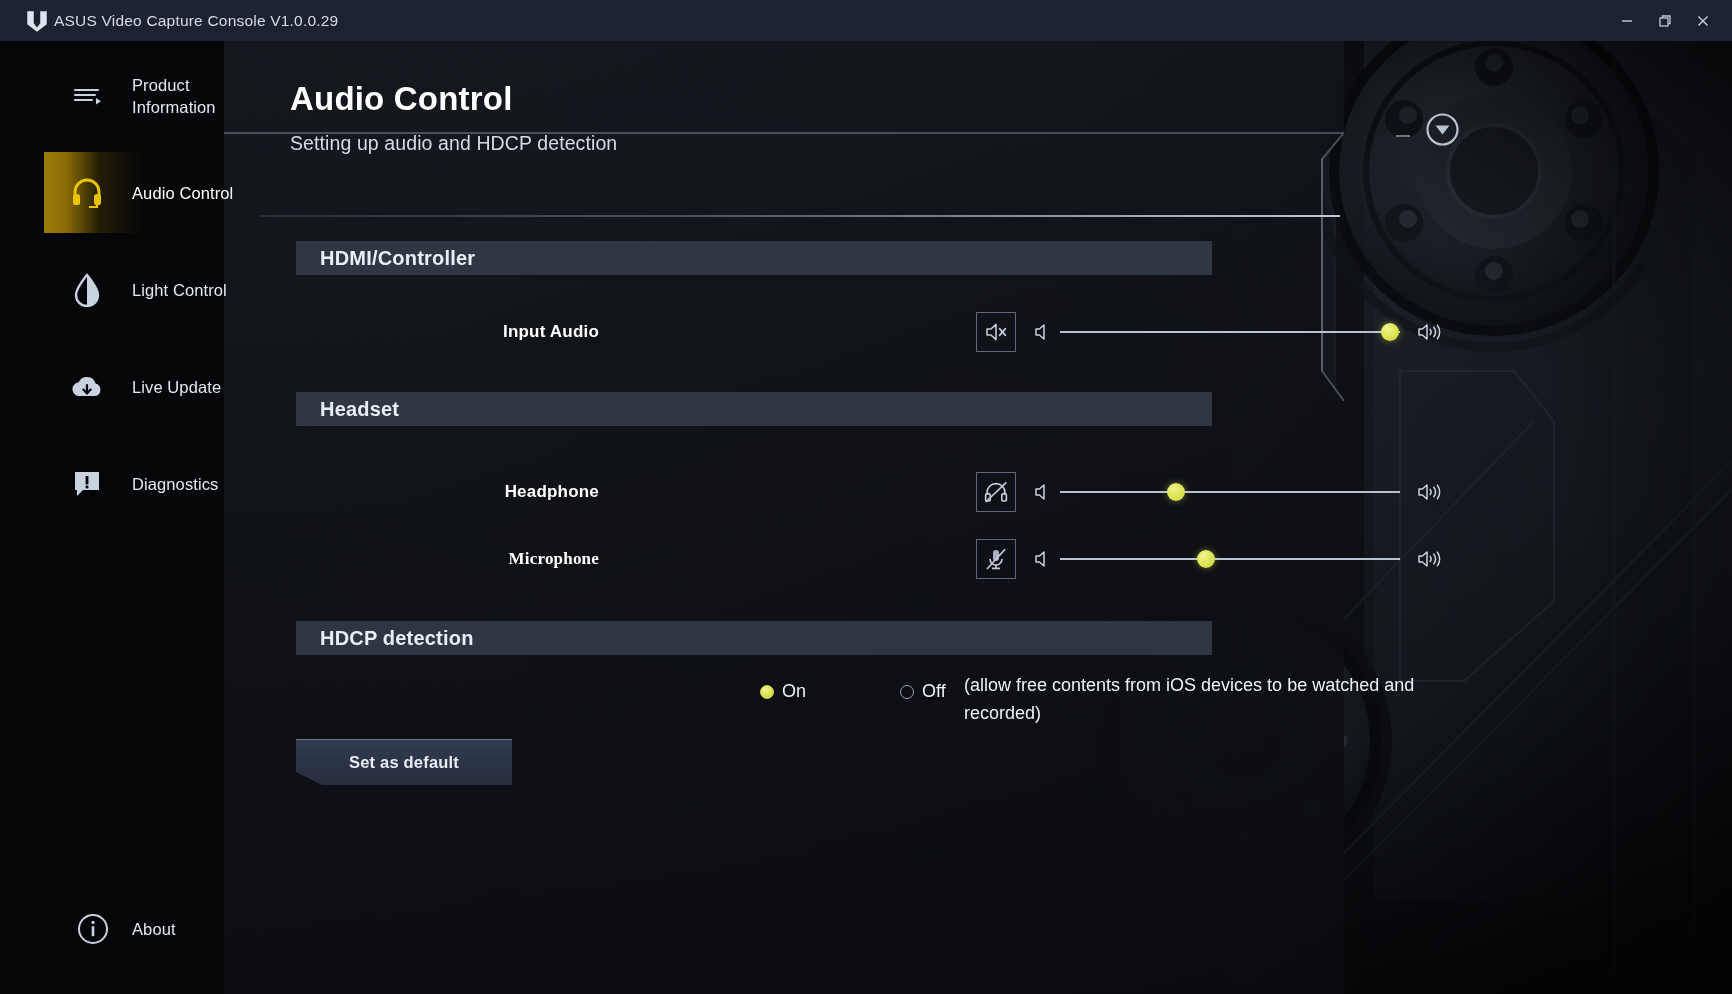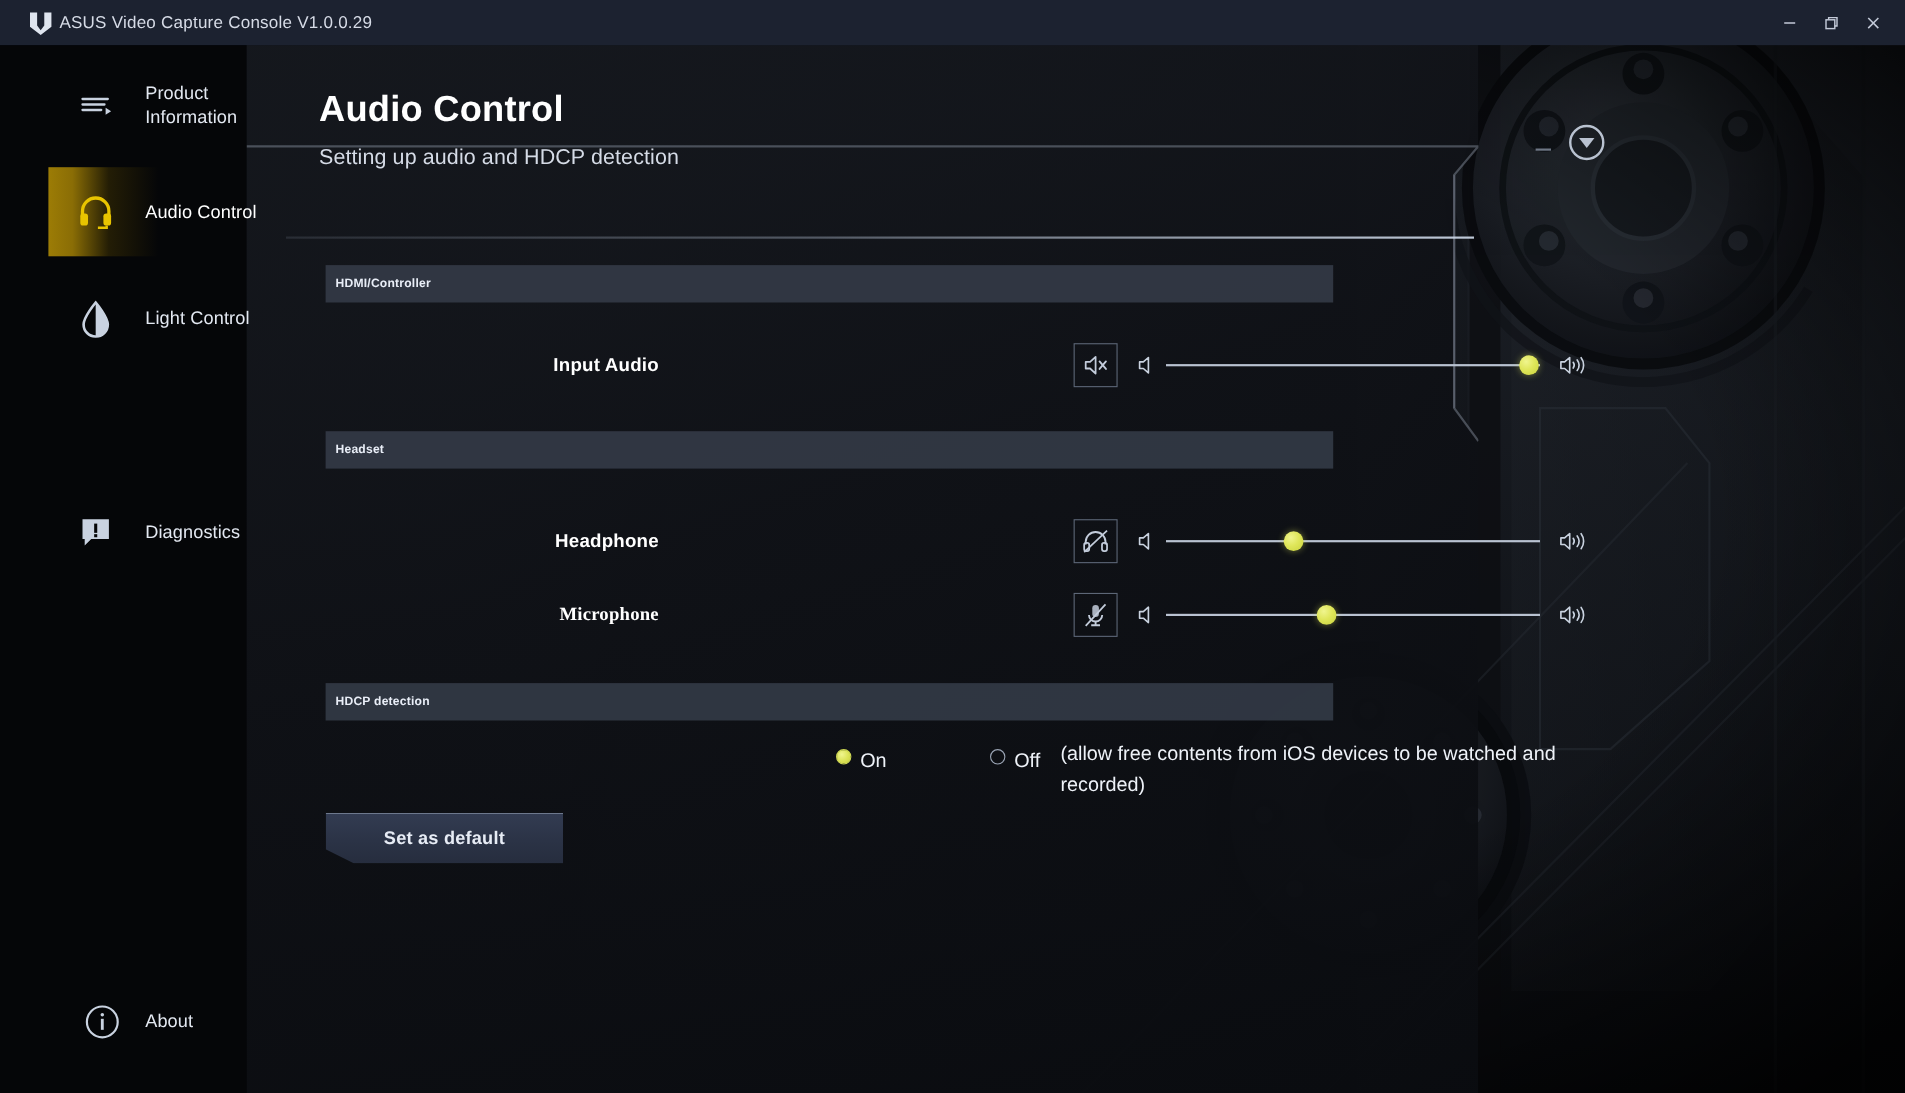--- a/index.html
+++ b/index.html
@@ -111,21 +111,21 @@
     background:linear-gradient(to right, rgba(150,162,180,.16) 0%, rgba(170,182,200,.42) 45%, rgba(205,216,232,.80) 86%, rgba(205,216,232,.92) 100%);
   }
 
   
   .sec-bar {
     position:absolute; left:72px; width:916px; height:34px;
     background:rgba(52,59,72,.88);
     display:flex; align-items:center;
   }
   .sec-bar .t {
-    margin-left:9px; color:#e9eef7; font-size:11px; font-weight:bold; letter-spacing:.2px;
+    margin-left:24px; color:#e9eef7; font-size:20px; font-weight:bold; letter-spacing:.2px;
   }
   #sec-hdmi  { top:200px; }
   #sec-headset { top:351px; }
   #sec-hdcp  { top:580px; }
 
   
   .row { position:absolute; left:0; width:1120px; height:46px; }
   #row-input { top:268px; }
   #row-headphone { top:428px; }
   #row-microphone { top:495px;font-family:Liberation Serif, serif; }
@@ -158,21 +158,21 @@
   .slider .thumb {
     position:absolute; top:1px; width:18px; height:18px; border-radius:50%;
     background:radial-gradient(circle at 36% 32%, #f0f58e 0%, #dfe65a 45%, #c9d23c 100%);
     box-shadow:0 0 7px rgba(223,230,90,.45);
     transform:translateX(-9px);
   }
 
   
   .radio-grp { position:absolute; left:0; top:640px; width:1120px; }
   .radio {
-    position:absolute; display:flex; 
+    position:absolute; display:flex; align-items:center;text-decoration:underline;
   }
   #radio-on  { left:536px; top:0; }
   #radio-off { left:676px; top:0; }
   .radio .dot {
     width:14px; height:14px; border-radius:50%;
     border:1.6px solid #9aa4b4; background:transparent;
   }
   .radio.sel .dot {
     background:radial-gradient(circle at 36% 32%, #f0f58e 0%, #dde45a 50%, #c7d03a 100%);
     border-color:#cdd653;
@@ -377,20 +377,32 @@
     <div class="side-item" style="top:200px;position:absolute;width:224px;">
       <span class="ico">
         <svg width="30" height="34" viewBox="0 0 30 34">
           <path d="M15 2 C15 2 4 15 4 22 A11 11 0 0 0 26 22 C26 15 15 2 15 2 Z" fill="none" stroke="currentColor" stroke-width="2.4"></path>
           <path d="M15 3 C15 3 25.6 15.4 25.6 22 A10.6 10.6 0 0 1 15 32.6 Z" fill="currentColor"></path>
         </svg>
       </span>
       <span class="lbl">Light Control</span>
     </div>
 
+    <div class="side-item" style="top:297px;position:absolute;width:224px;">
+      <span class="ico">
+        <svg width="36" height="28" viewBox="0 0 36 28">
+          <path d="M9 23 A7 7 0 0 1 9.6 9.2 A9.2 9.2 0 0 1 26.6 10.4 A6.6 6.6 0 0 1 27 23 Z" fill="currentColor"></path>
+          <g stroke="#050608" stroke-width="2.2" stroke-linecap="round">
+            <line x1="18" y1="12" x2="18" y2="20"></line>
+            <polyline points="14.4,16.6 18,20.4 21.6,16.6" fill="none"></polyline>
+          </g>
+        </svg>
+      </span>
+      <span class="lbl">Live Update</span>
+    </div>
 
     <div class="side-item" style="top:394px;position:absolute;width:224px;">
       <span class="ico">
         <svg width="30" height="30" viewBox="0 0 30 30">
           <path d="M3 3 H27 V21 H11 L5 27 V21 H3 Z" fill="currentColor"></path>
           <rect x="13.6" y="7" width="2.8" height="8.4" fill="#050608"></rect>
           <rect x="13.6" y="16.6" width="2.8" height="2.8" fill="#050608"></rect>
         </svg>
       </span>
       <span class="lbl">Diagnostics</span>

